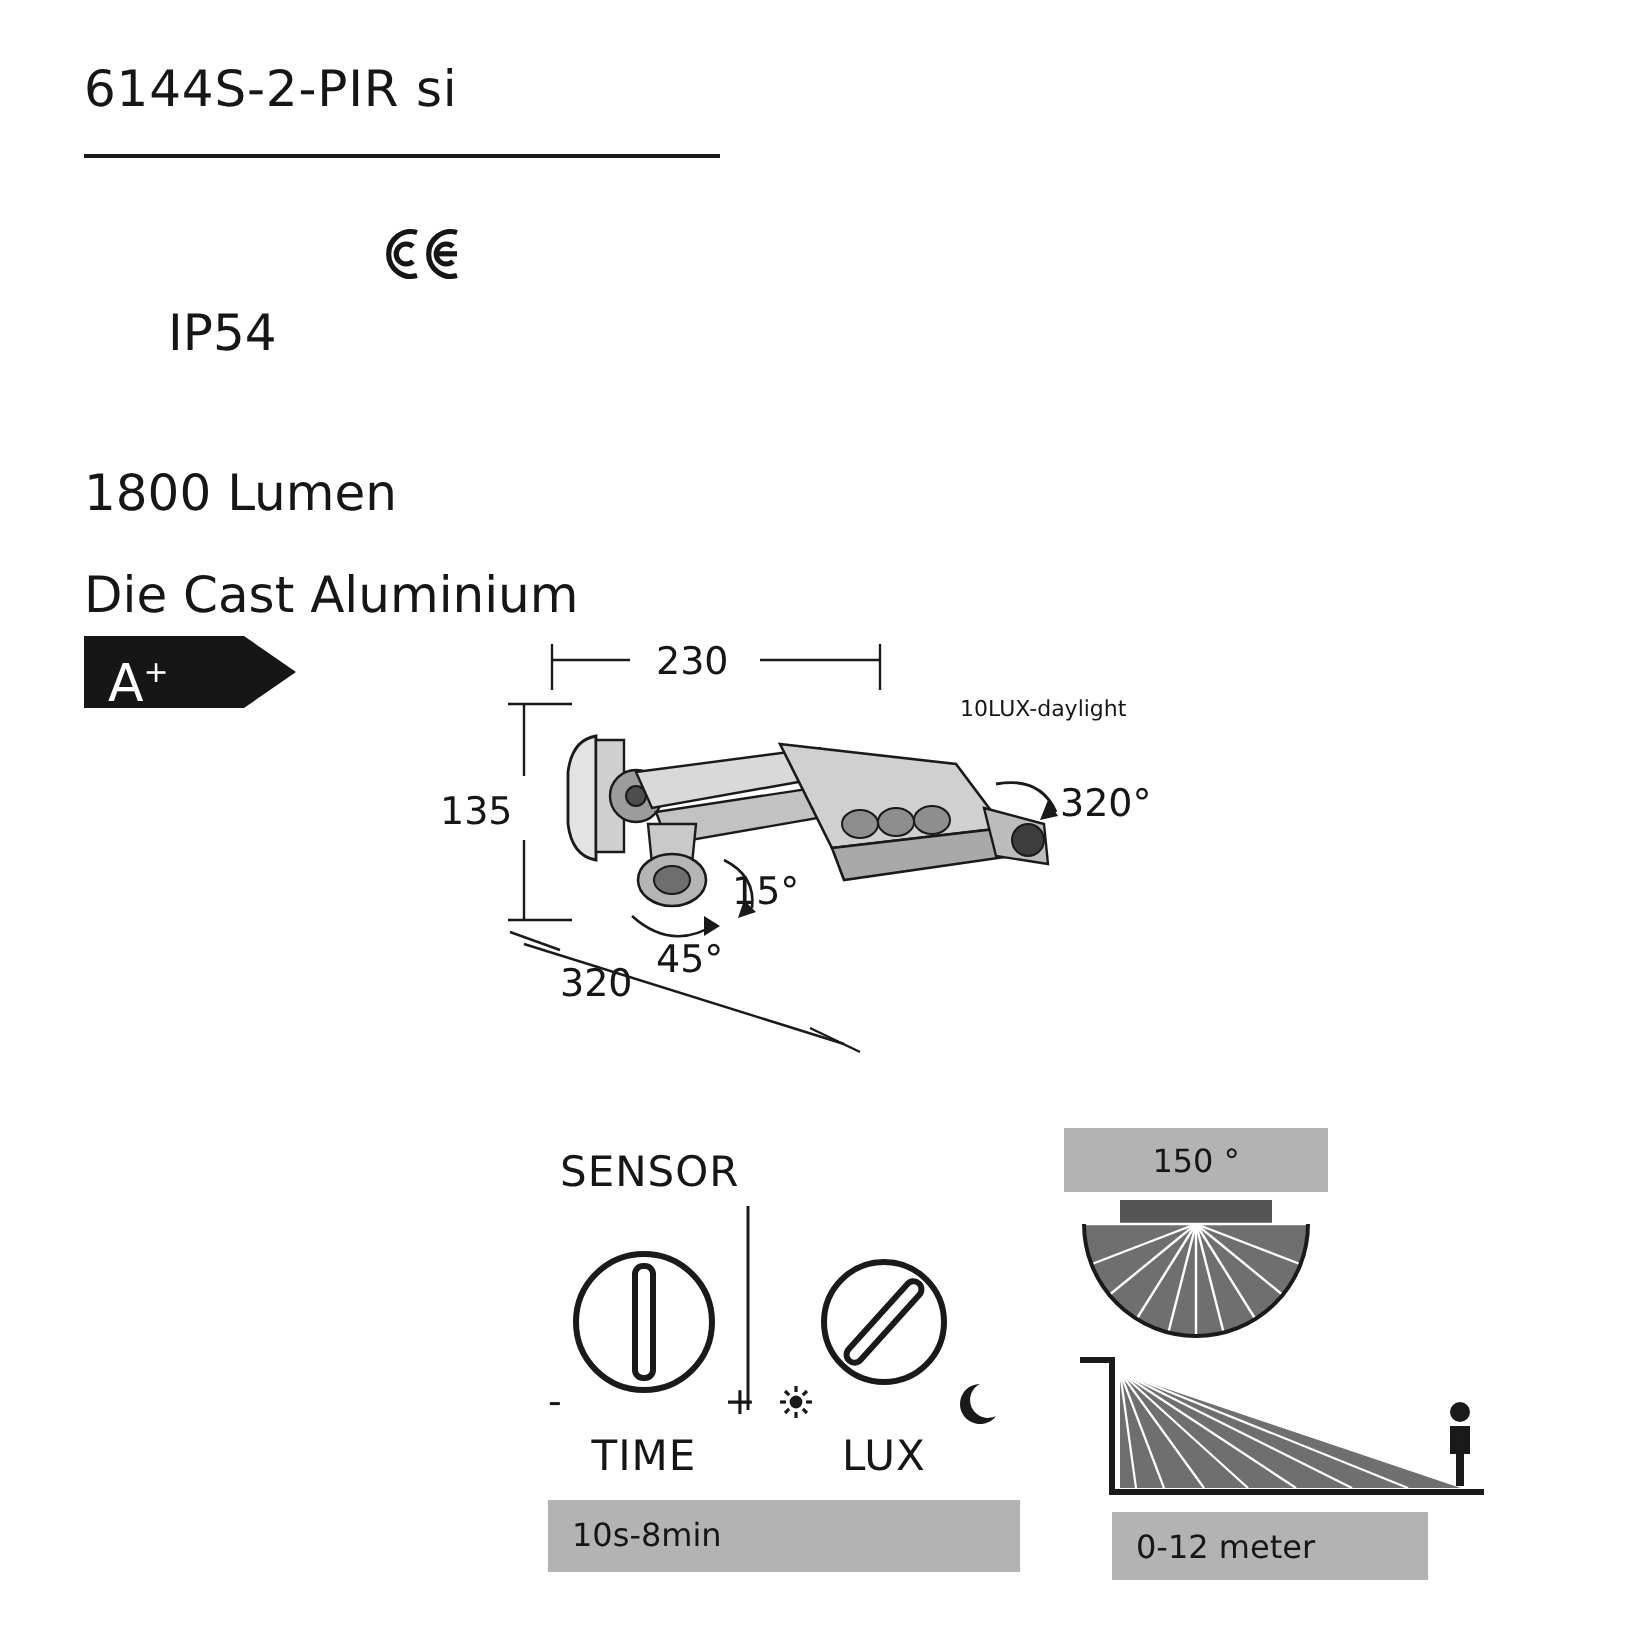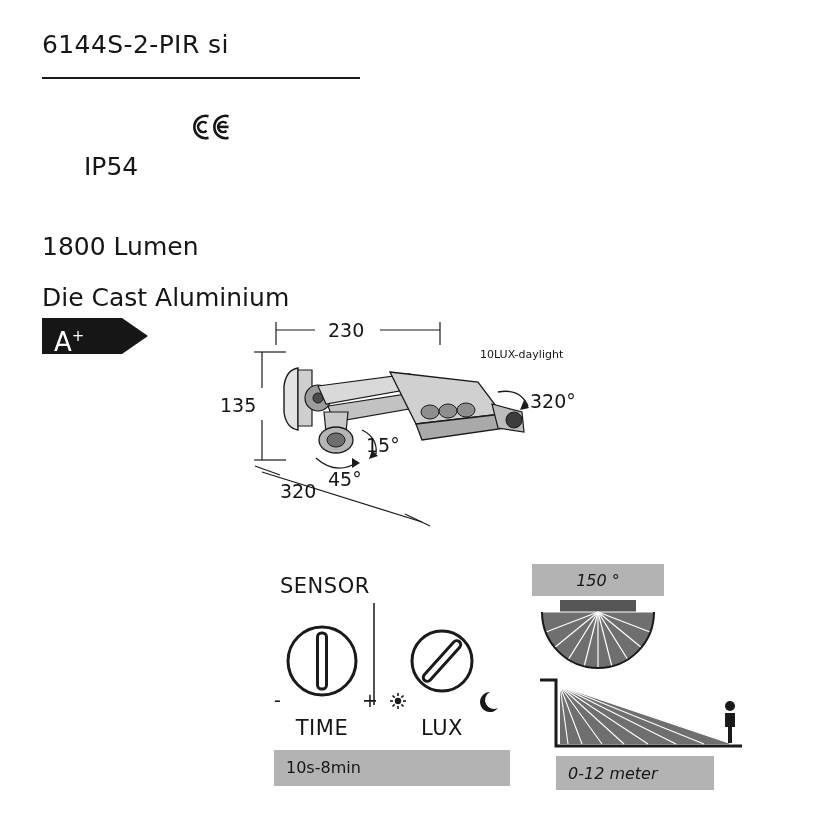--- a/index.html
+++ b/index.html
@@ -75,21 +75,21 @@
     vertical-align: super;
   }
 
   
   .panel { position: absolute; }
   .panel svg { display: block; overflow: visible; }
 
   #lamp-diagram  { left: 240px; top: 300px; width: 360px; height: 250px; text-decoration: underline; }
   #beam-diagram  { left: 596px; top: 303px; width: 200px; height: 198px; }
   #sensor-diagram{ left: 262px; top: 565px; width: 260px; height: 225px; }
-  #coverage-diagram { left: 520px; top: 560px; width: 270px; height: 240px; font-style: italic; }
+  #coverage-diagram { left: 520px; top: 560px; width: 270px; height: 240px; }
 
   .dim-text {
     font-family: "DejaVu Sans", sans-serif;
     font-size: 19px;
     fill: #161616;
   }
   .small-text {
     font-family: "DejaVu Sans", sans-serif;
     font-size: 11px;
     fill: #161616;

